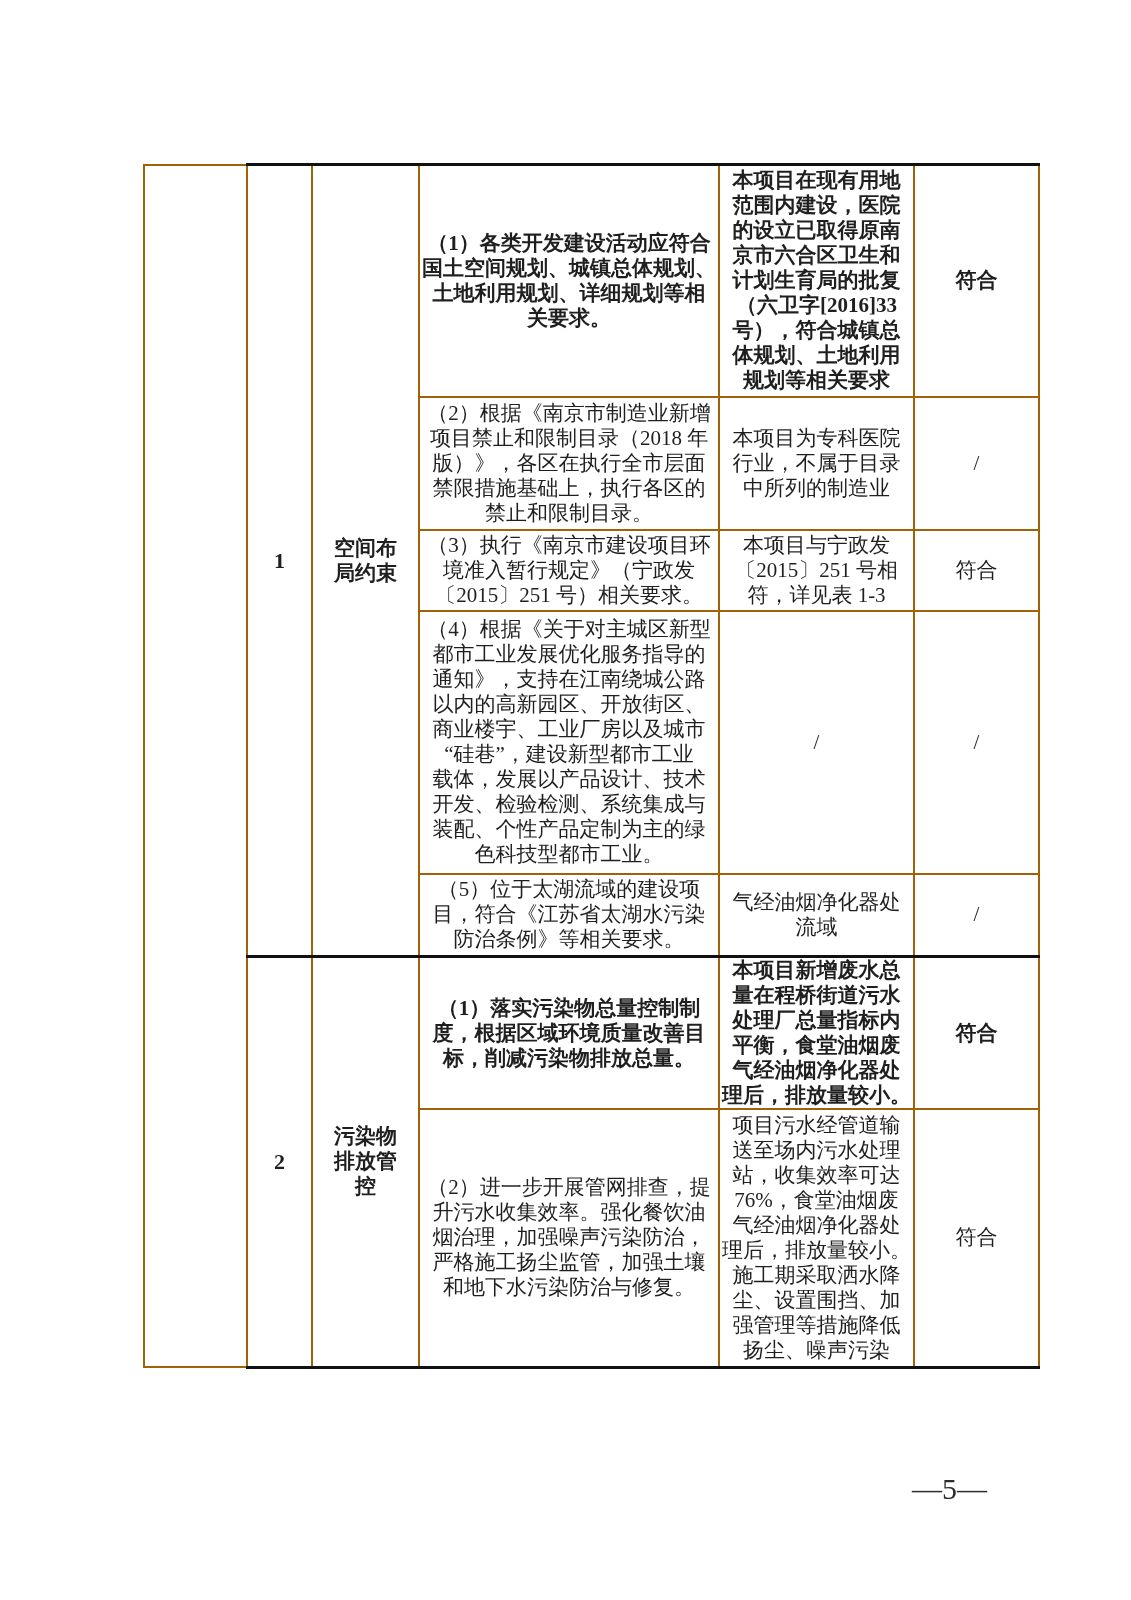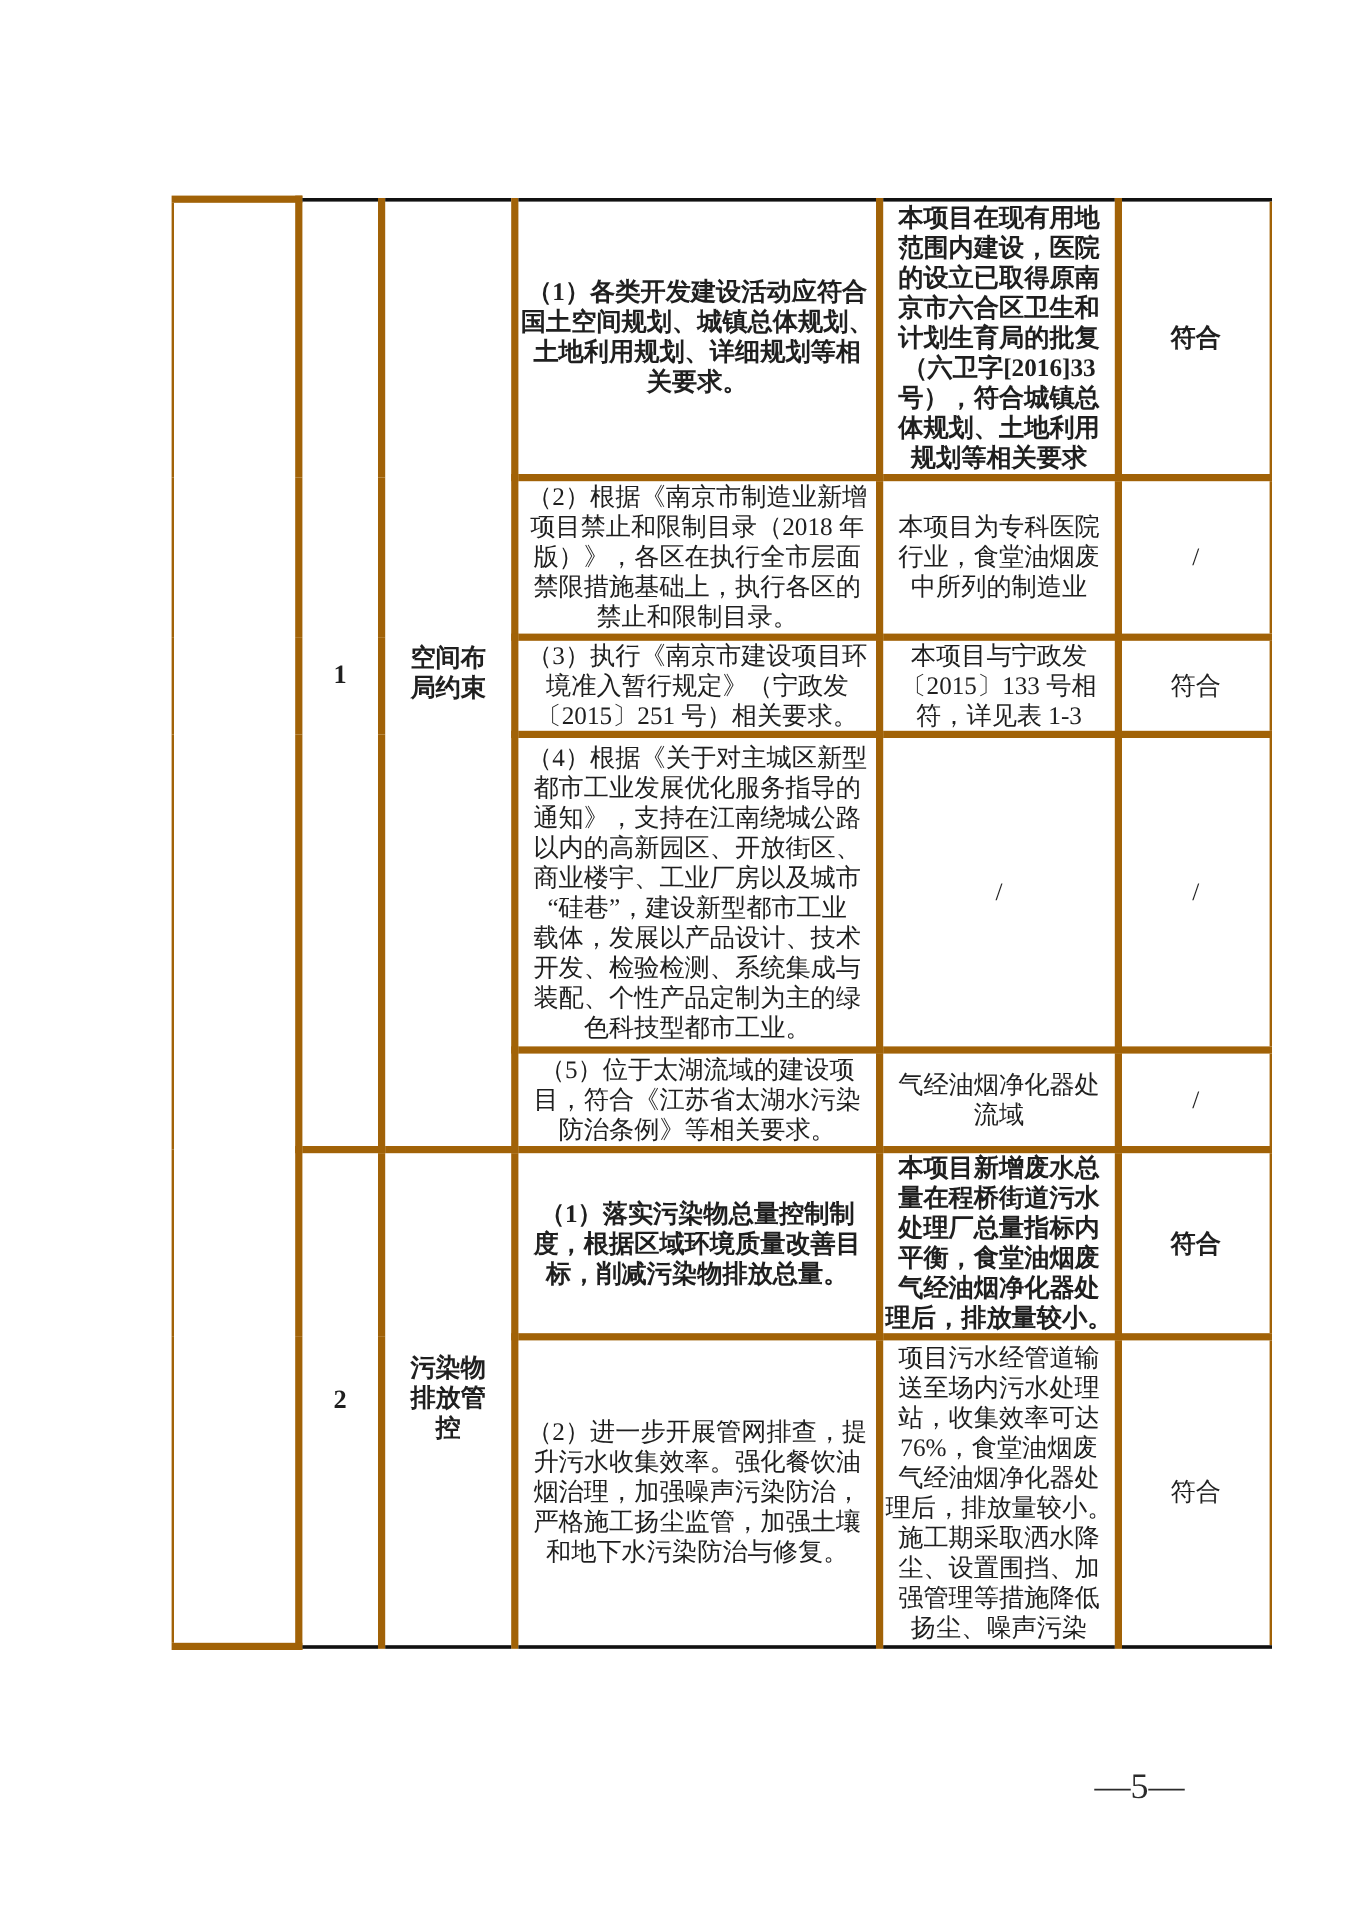--- a/index.html
+++ b/index.html
@@ -13,21 +13,21 @@
     overflow: hidden;
   }
   table.doc-table {
     position: absolute;
     left: 143px;
     top: 163px;
     border-collapse: collapse;
     table-layout: fixed;
   }
   td {
-    border: 6px solid #a16207;
+    border: 2px solid #a16207;
     vertical-align: middle;
     text-align: center;
     white-space: pre;
     font-size: 21px;
     line-height: 25px;
     padding: 0 2px;
     overflow: visible;
   }
   td.c0 { border-left-width: 2px; width: 97px; }
   td.c1 { width: 59px; font-size: 22px; }
@@ -74,30 +74,30 @@
 规划等相关要求</td>
       <td class="c5 thick-top">符合</td>
     </tr>
     <tr style="height:133px">
       <td class="c3">（2）根据《南京市制造业新增
 项目禁止和限制目录（2018 年
 版）》，各区在执行全市层面
 禁限措施基础上，执行各区的
 禁止和限制目录。</td>
       <td class="c4">本项目为专科医院
-行业，食堂油烟废
+行业，不属于目录
 中所列的制造业</td>
       <td class="c5">/</td>
     </tr>
     <tr style="height:81px">
       <td class="c3">（3）执行《南京市建设项目环
 境准入暂行规定》（宁政发
 〔2015〕251 号）相关要求。</td>
       <td class="c4">本项目与宁政发
-〔2015〕133 号相
+〔2015〕251 号相
 符，详见表 1-3</td>
       <td class="c5">符合</td>
     </tr>
     <tr style="height:263px">
       <td class="c3">（4）根据《关于对主城区新型
 都市工业发展优化服务指导的
 通知》，支持在江南绕城公路
 以内的高新园区、开放街区、
 商业楼宇、工业厂房以及城市
 “硅巷”，建设新型都市工业

